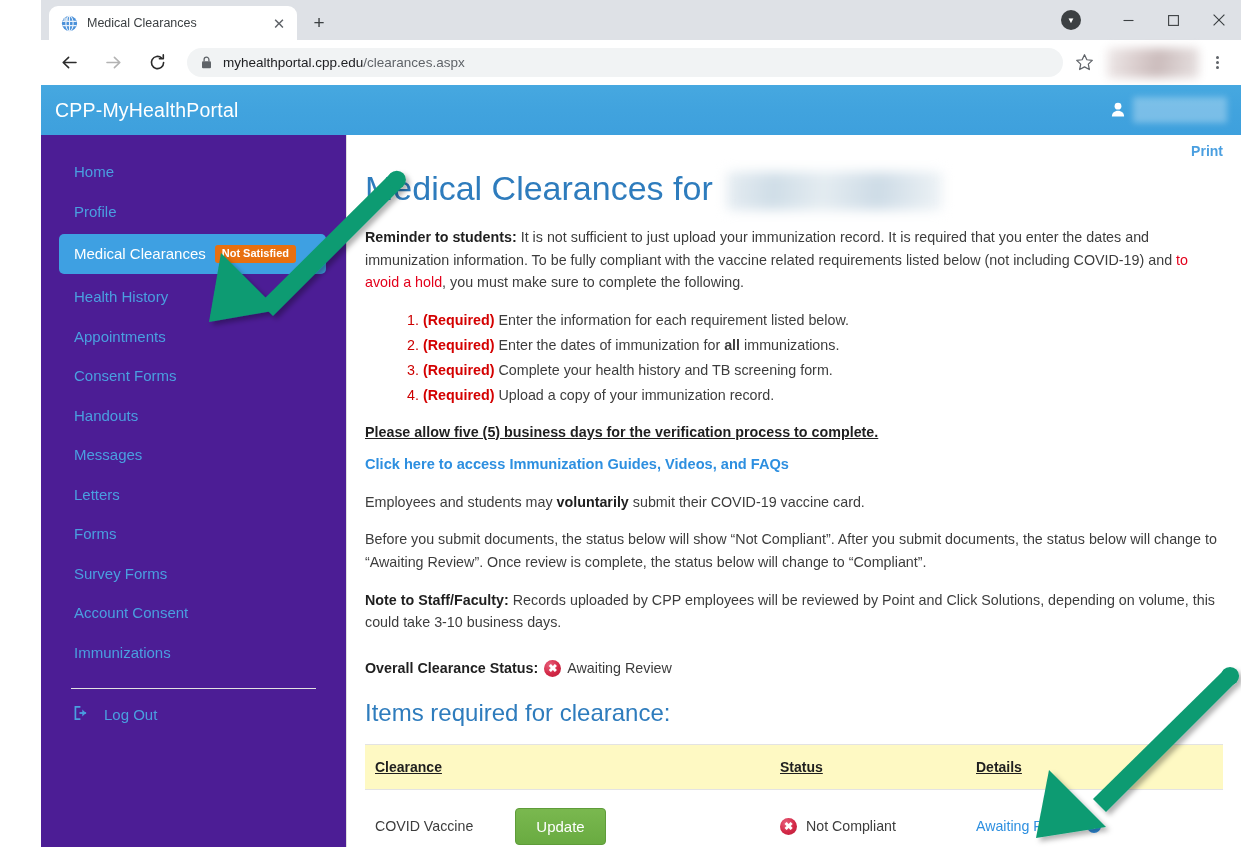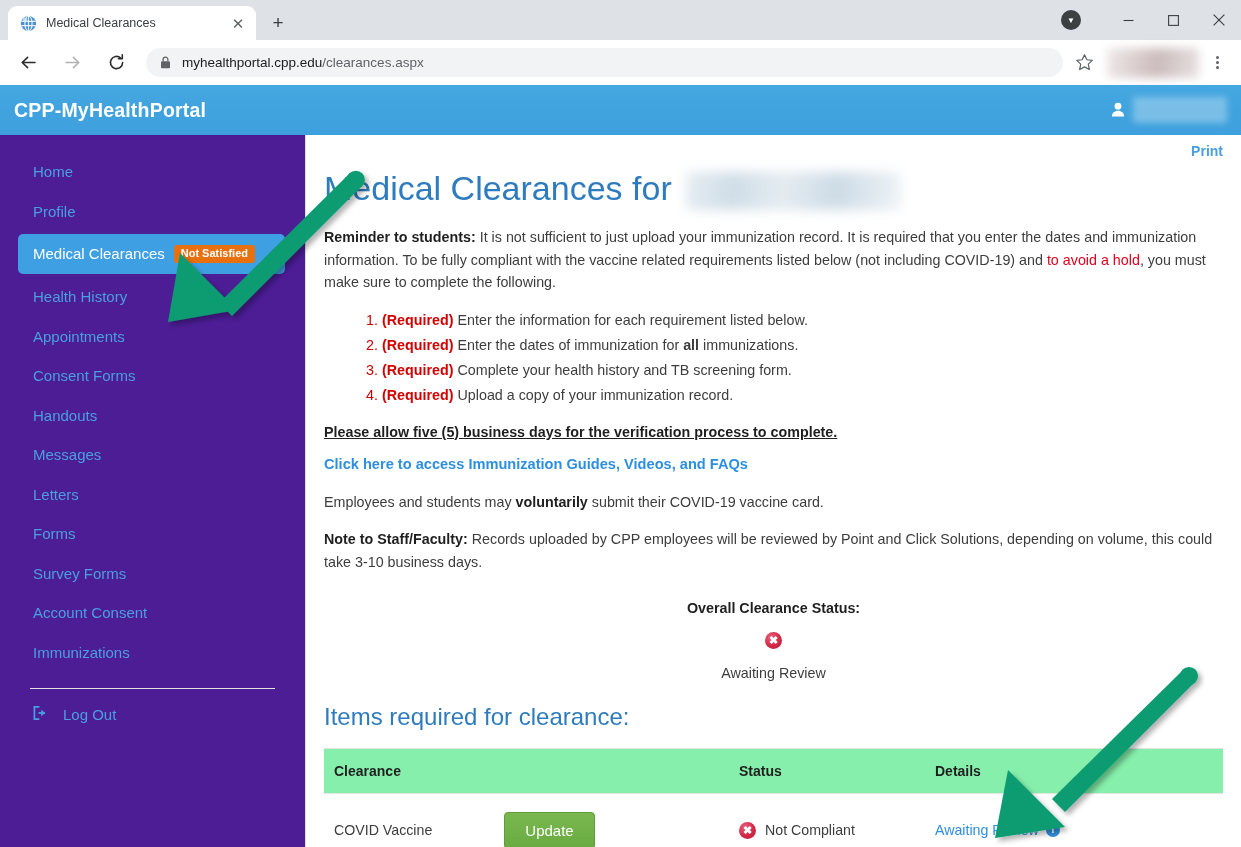--- a/index.html
+++ b/index.html
@@ -3,21 +3,21 @@
 <meta charset="utf-8">
 <style>
   * { box-sizing: border-box; margin: 0; padding: 0; }
   html, body {
     width: 1241px; height: 847px;
     font-family: "Liberation Sans", sans-serif;
     background: #ffffff; overflow: hidden;
   }
 
   
-  .browser { width: 1241px; height: 847px; position: relative; }
+  .browser { width: 1241px; height: 847px; position: relative; padding-left: 41px; }
 
   .tabstrip {
     height: 40px; background: #dee1e6;
     display: flex; align-items: flex-end; position: relative;
   }
   .tab {
     margin-left: 8px; width: 248px; height: 34px;
     background: #fff; border-radius: 9px 9px 0 0;
     display: flex; align-items: center; padding: 0 8px 0 12px;
     position: relative;
@@ -94,21 +94,21 @@
   
   .page { position: relative; height: 762px; background: #fff; overflow: hidden; }
 
   .appbar {
     height: 50px;
     background: linear-gradient(180deg,#46a8e0 0%,#41a3de 50%,#3ea0dd 100%);
     display: flex; align-items: center; padding: 0 14px;
     position: relative;
   }
   .brand {
-    color: #fff; font-size: 19.5px; font-weight: bold;
+    color: #fff; font-size: 19.5px; font-weight: normal;
     letter-spacing: .2px;
   }
   .user-area {
     margin-left: auto; display: flex; align-items: center; gap: 8px;
   }
   .user-icon { color: #fff; font-size: 15px; line-height: 1; }
   .user-blur {
     width: 94px; height: 26px; border-radius: 2px;
     background: rgba(255,255,255,.30); filter: blur(3px);
   }
@@ -184,21 +184,21 @@
     display: inline-block; margin-top: 16px; font-size: 14.3px;
     font-weight: bold; color: #1f1f1f; text-decoration: underline;
   }
   .guides-link {
     display: inline-block; margin-top: 15px; font-size: 14.6px;
     font-weight: bold; color: #2d8fe0; text-decoration: none;
   }
 
   .status-line {
     margin-top: 26px; font-size: 14.3px; color: #3d3d3d;
-    display: flex; align-items: center; gap: 16px; flex-direction: column;
+    display: flex; align-items: center; gap: 6px;
   }
   .status-line b { color: #1f1f1f; }
 
   .err-icon {
     width: 17px; height: 17px; border-radius: 50%;
     background: radial-gradient(circle at 35% 30%, #e8607c 0%, #d32846 55%, #b81f3a 100%);
     color: #fff; font-size: 11px; font-weight: bold;
     display: inline-flex; align-items: center; justify-content: center;
     line-height: 1; flex: 0 0 17px;
   }
@@ -206,24 +206,24 @@
   h2.sec-title {
     font-size: 24px; font-weight: normal; color: #2e7cbd;
     margin-top: 22px;
   }
 
   table.clr {
     width: 100%; border-collapse: collapse; margin-top: 17px;
     font-size: 14.2px;
   }
   table.clr thead th {
-    background: #86efac; border-top: 1px solid #e3e3e3;
+    background: #fef9c3; border-top: 1px solid #e3e3e3;
     border-bottom: 1px solid #e3e3e3;
     text-align: left; font-weight: bold; color: #1f1f1f;
-    padding: 14px 10px; font-size: 14px;
+    padding: 14px 10px; font-size: 14px; text-decoration: underline;
   }
   table.clr tbody td {
     padding: 18px 10px; color: #3d3d3d; vertical-align: middle;
     border-bottom: 1px solid #fff;
   }
   .col-clearance { width: 405px; }
   .col-status { width: 196px; }
   .col-details { width: auto; }
   .btn-update {
     background: linear-gradient(180deg,#7ab84f 0%,#69ab41 100%);
@@ -389,20 +389,21 @@
           <li><span class="req">(Required)</span><span class="txt"> Enter the dates of immunization for </span><b>all</b><span class="txt"> immunizations.</span></li>
           <li><span class="req">(Required)</span><span class="txt"> Complete your health history and TB screening form.</span></li>
           <li><span class="req">(Required)</span><span class="txt"> Upload a copy of your immunization record.</span></li>
         </ol>
 
         <div><span class="notice-underline">Please allow five (5) business days for the verification process to complete.</span></div>
         <div><a class="guides-link">Click here to access Immunization Guides, Videos, and FAQs</a></div>
 
         <p class="para"><span>Employees and students may </span><b>voluntarily</b><span> submit their COVID-19 vaccine card.</span></p>
 
+        <p class="para tight">Before you submit documents, the status below will show “Not Compliant”. After you submit documents, the status below will change to “Awaiting Review”. Once review is complete, the status below will change to “Compliant”.</p>
 
         <p class="para tight"><b>Note to Staff/Faculty:</b><span> Records uploaded by CPP employees will be reviewed by Point and Click Solutions, depending on volume, this could take 3-10 business days.</span></p>
 
         <div class="status-line">
           <b>Overall Clearance Status:</b>
           <span class="err-icon">✖</span>
           <span>Awaiting Review</span>
         </div>
 
         <h2 class="sec-title">Items required for clearance:</h2>
@@ -411,21 +412,21 @@
           <thead>
             <tr>
               <th class="col-clearance">Clearance</th>
               <th class="col-status">Status</th>
               <th class="col-details">Details</th>
             </tr>
           </thead>
           <tbody>
             <tr>
               <td>
-                <div class="cell-flex" style="gap:72px;">
+                <div class="cell-flex" style="gap:42px;">
                   <span>COVID Vaccine</span>
                   <button class="btn-update">Update</button>
                 </div>
               </td>
               <td>
                 <div class="cell-flex">
                   <span class="err-icon">✖</span>
                   <span>Not Compliant</span>
                 </div>
               </td>

